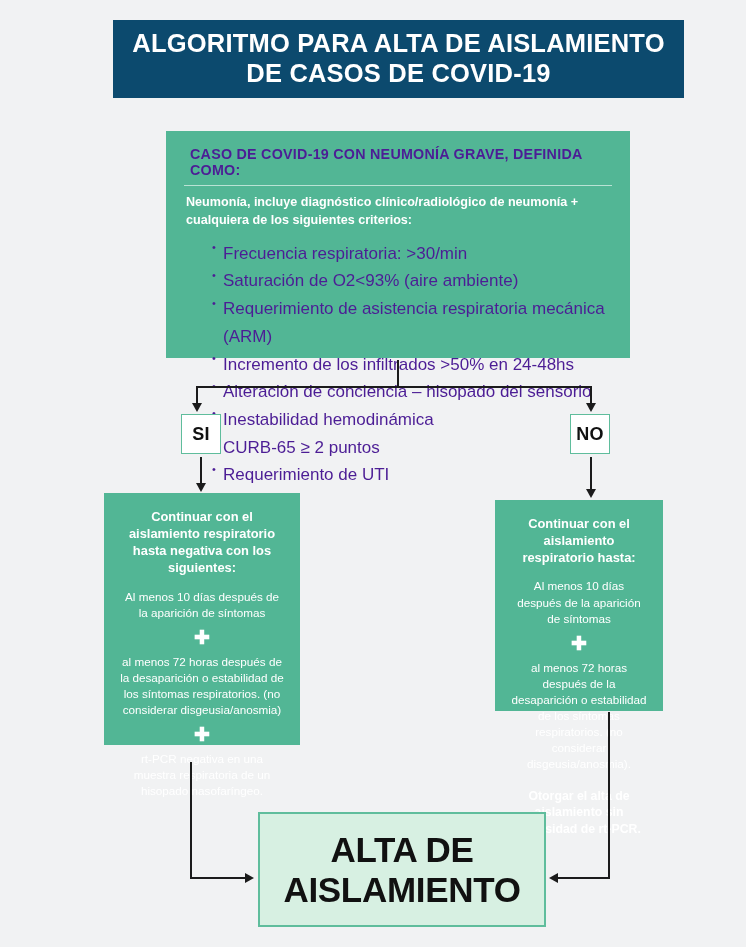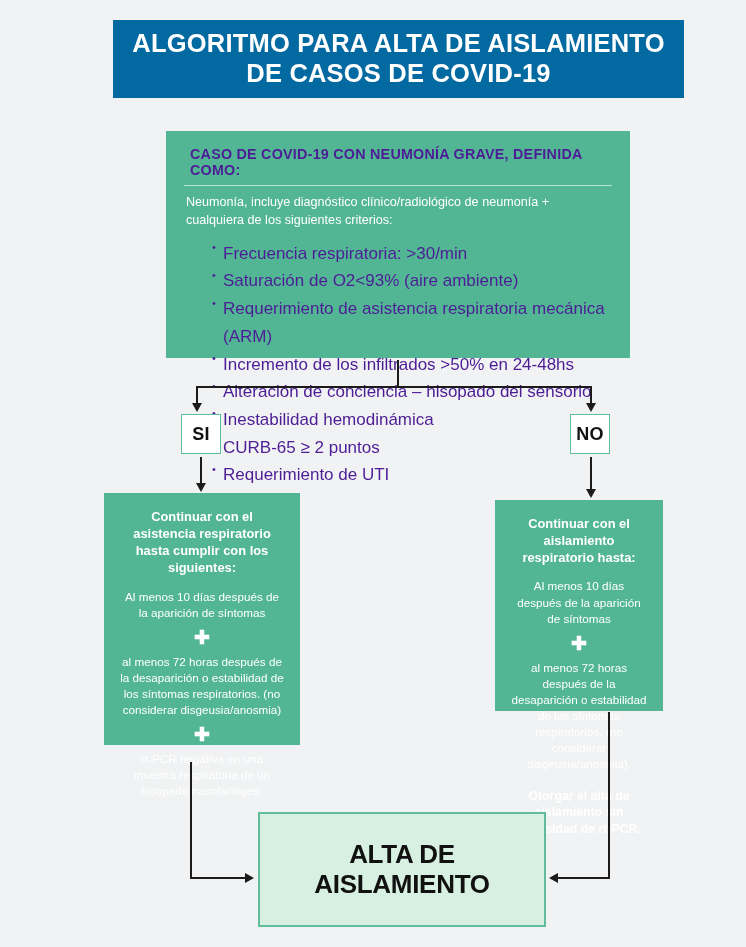--- a/index.html
+++ b/index.html
@@ -20,21 +20,21 @@
     background: #f1f2f3;
   }
 
   
   .title-banner {
     position: absolute;
     left: 113px;
     top: 20px;
     width: 571px;
     height: 78px;
-    background: #0369a1;
+    background: #0c4a6e;
     display: flex;
     align-items: center;
     justify-content: center;
     text-align: center;
   }
   .title-banner .title-text {
     color: #ffffff;
     font-size: 25.5px;
     font-weight: bold;
     line-height: 1.17;
@@ -60,21 +60,21 @@
     font-weight: bold;
     letter-spacing: 0.25px;
     padding: 2px 0 7px 6px;
     border-bottom: 1.4px solid #b9e2d4;
   }
   .criteria-intro {
     color: #ffffff;
     font-size: 12.6px;
     line-height: 1.42;
     padding: 8px 2px 0 2px;
-    font-weight: 400;
+    font-weight: 700;
   }
   .criteria-list {
     list-style: none;
     padding: 10px 0 0 28px;
   }
   .criteria-list li {
     color: #4c1d95;
     font-size: 17px;
     line-height: 1.63;
     position: relative;
@@ -186,21 +186,21 @@
     height: 115px;
     background: #d7f0e2;
     border: 2.4px solid #5fbd9c;
     display: flex;
     align-items: center;
     justify-content: center;
     text-align: center;
   }
   .final-box .final-text {
     color: #111111;
-    font-size: 26px;
+    font-size: 35px;
     font-weight: bold;
     line-height: 1.12;
     letter-spacing: -0.3px;
     white-space: pre-line;
   }
 </style>
 </head>
 <body>
 
 <div id="canvas">
@@ -242,21 +242,21 @@
     <span>NO</span>
   </div>
 
   <div class="line v" style="left:200px; top:457px; height:27px;"></div>
   <div class="arrow-down" style="left:195.5px; top:483px;"></div>
 
   <div class="line v" style="left:590px; top:457px; height:33px;"></div>
   <div class="arrow-down" style="left:585.5px; top:489px;"></div>
 
   <div class="outcome outcome-left">
-    <div class="oc-head">Continuar con el asistencia respiratorio hasta cumplir con los siguientes:</div>
+    <div class="oc-head">Continuar con el aislamiento respiratorio hasta negativa con los siguientes:</div>
     <div class="sp-12"></div>
     <div class="oc-body">Al menos 10 días después de la aparición de síntomas</div>
     <div class="sp-7"></div>
     <div class="plus">✚</div>
     <div class="sp-7"></div>
     <div class="oc-body">al menos 72 horas después de la desaparición o estabilidad de los síntomas respiratorios. (no considerar disgeusia/anosmia)</div>
     <div class="sp-7"></div>
     <div class="plus">✚</div>
     <div class="sp-7"></div>
     <div class="oc-body">rt-PCR negativa en una muestra respiratoria de un hisopado nasofaríngeo.</div>

